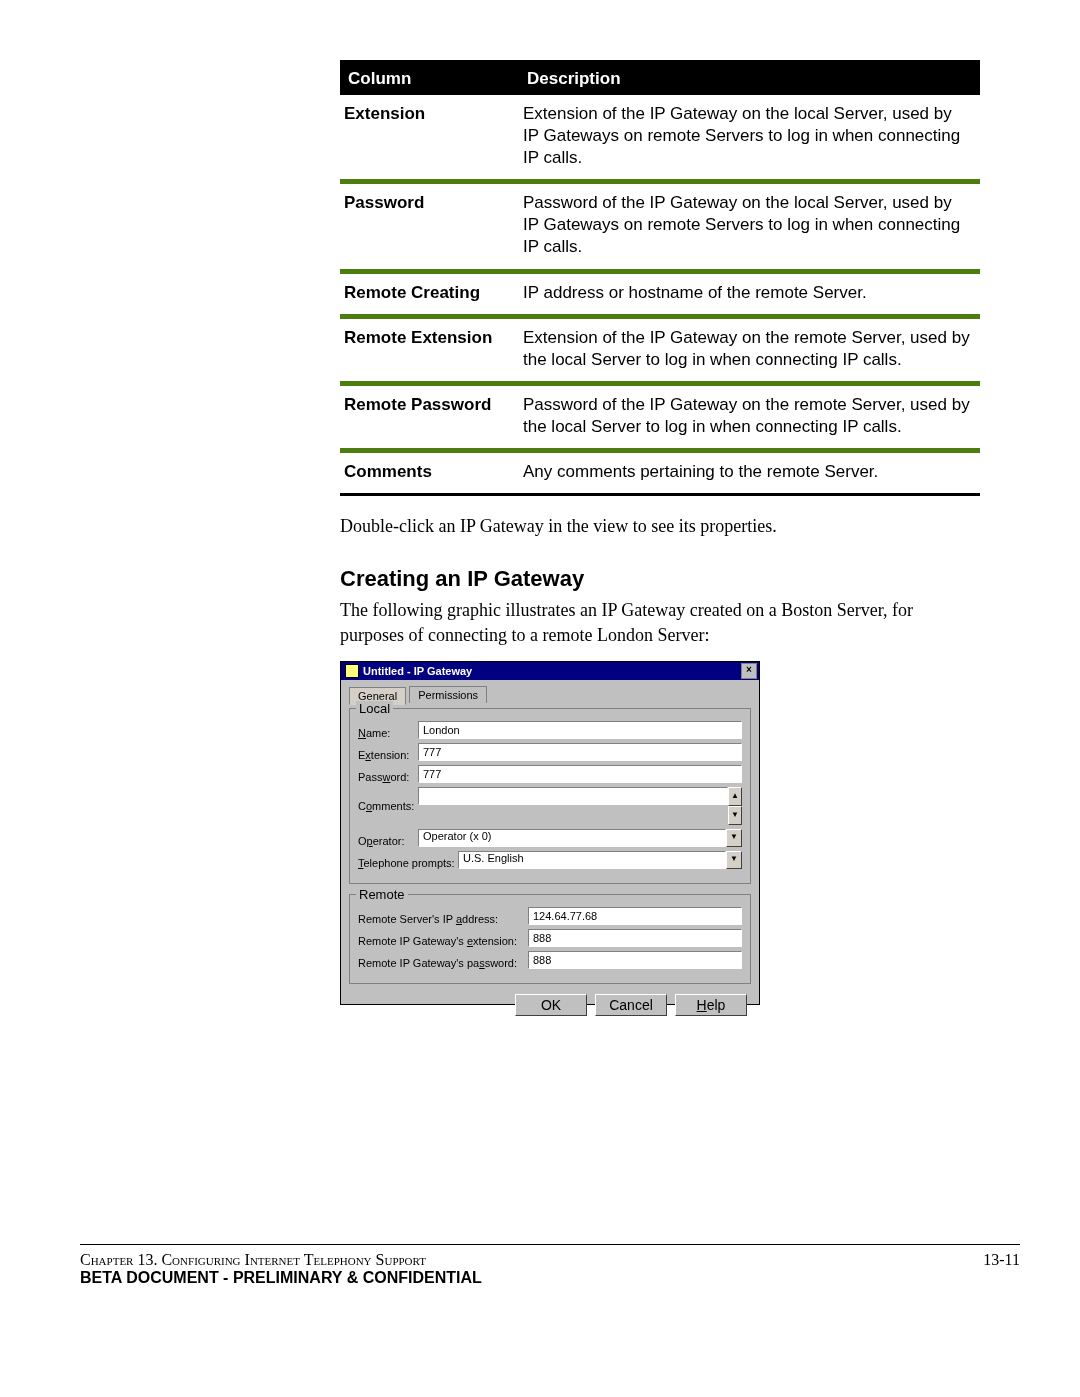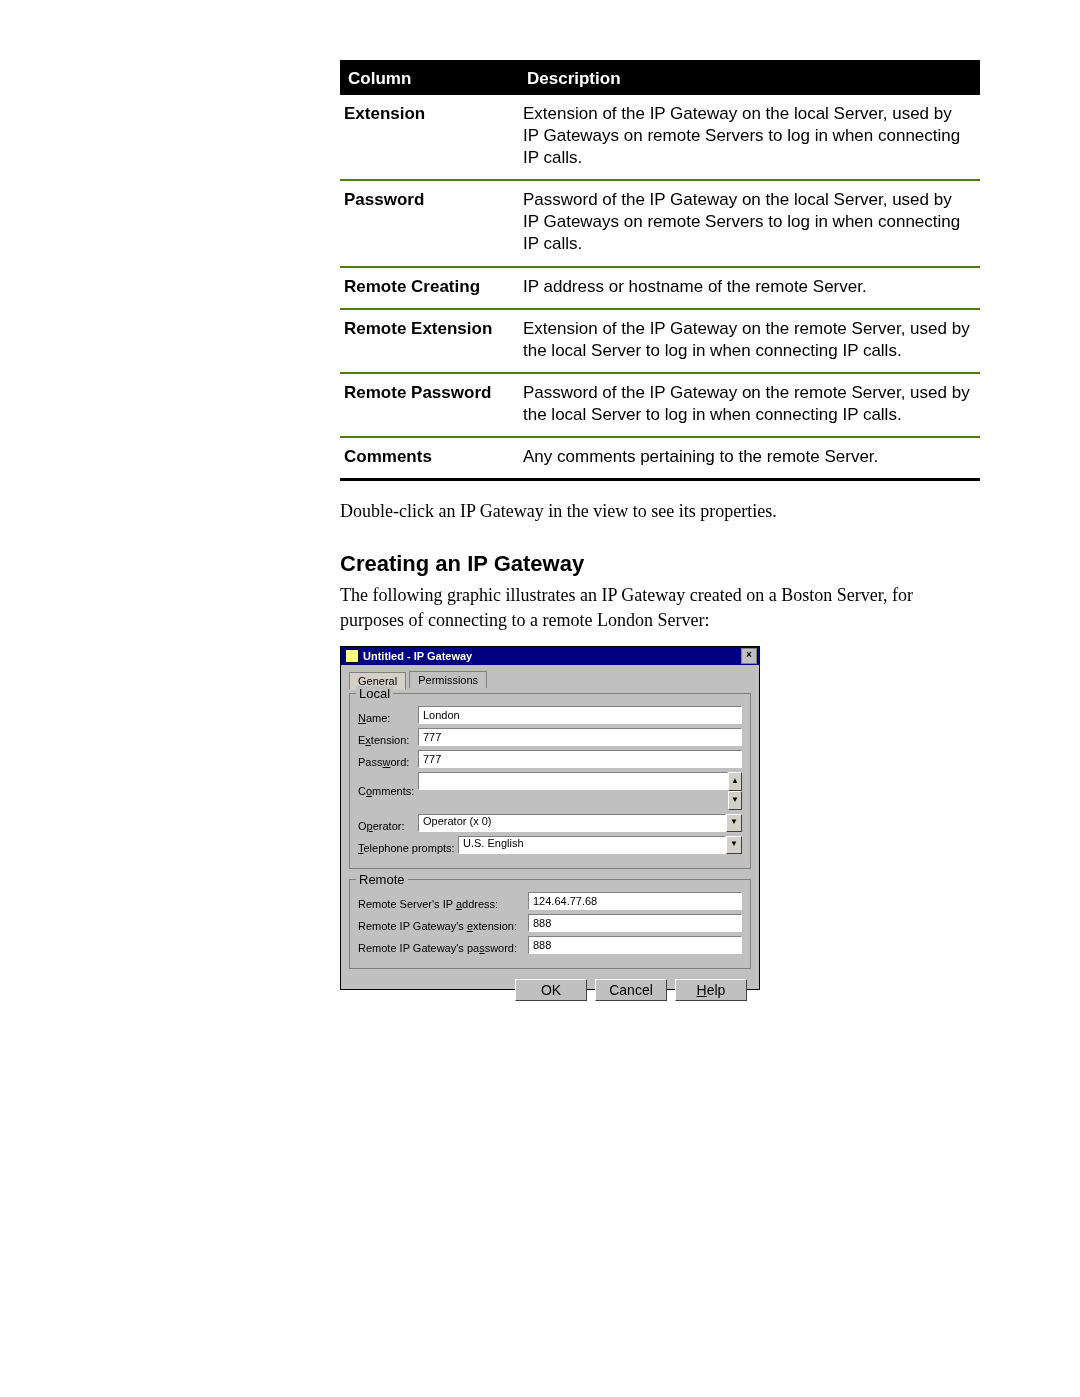--- a/index.html
+++ b/index.html
@@ -34,21 +34,21 @@
   .col-table th {
     background: #000;
     color: #fff;
     text-align: left;
     font-weight: bold;
     padding: 6px 8px;
   }
   .col-table td {
     vertical-align: top;
     padding: 8px 10px 10px 4px;
-    border-bottom: 2px solid #4d7c0f;
+    border-bottom: 5px solid #4d7c0f;
     line-height: 1.3;
   }
   .col-table tbody tr:last-child td { border-bottom: none; }
   .col-table td.c1 { width: 165px; font-weight: bold; white-space: pre-line; }
 
   .para {
     font-size: 18px;
     margin: 18px 0 8px 0;
     line-height: 1.35;
   }
@@ -349,14 +349,22 @@
         <div class="dlg-buttons">
           <button>OK</button>
           <button>Cancel</button>
           <button><u>H</u>elp</button>
         </div>
       </div>
     </div>
 
   </div>
 
+  <div class="footer">
+    <hr>
+    <div class="footer-line1">
+      <span class="chap">Chapter 13. Configuring Internet Telephony Support</span>
+      <span>13-11</span>
+    </div>
+    <div class="footer-line2">BETA DOCUMENT - PRELIMINARY &amp; CONFIDENTIAL</div>
+  </div>
 
 </div>
 
 </body></html>

